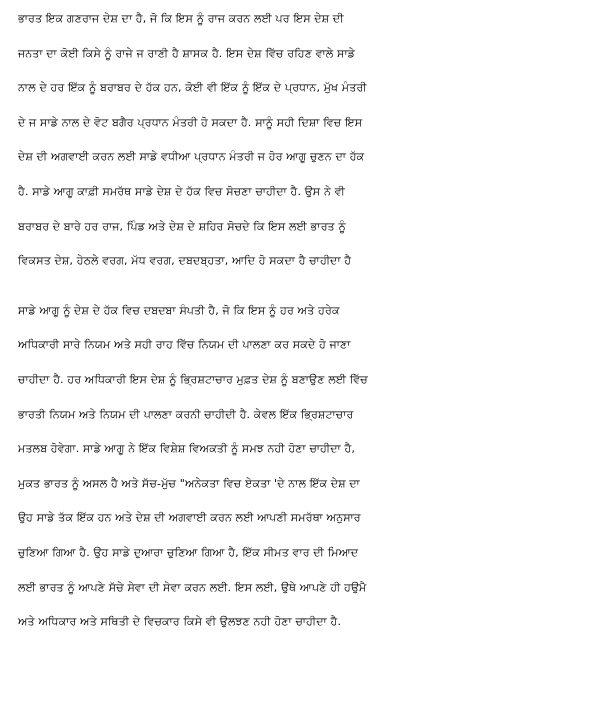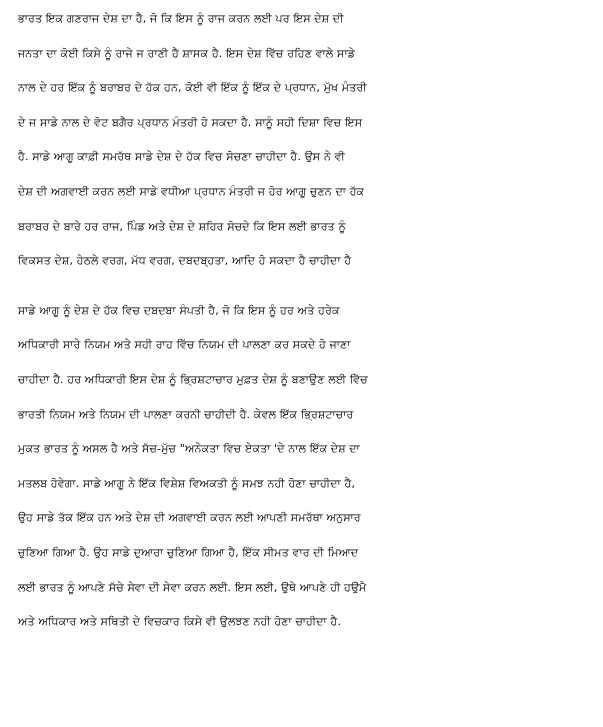--- a/index.html
+++ b/index.html
@@ -37,30 +37,30 @@
 </style>
 </head>
 <body>
 
 <div class="doc">
   <p class="para para-1">
     <span class="line">ਭਾਰਤ ਇਕ ਗਣਰਾਜ ਦੇਸ਼ ਦਾ ਹੈ, ਜੋ ਕਿ ਇਸ ਨੂੰ ਰਾਜ ਕਰਨ ਲਈ ਪਰ ਇਸ ਦੇਸ਼ ਦੀ</span>
     <span class="line">ਜਨਤਾ ਦਾ ਕੋਈ ਕਿਸੇ ਨੂੰ ਰਾਜੇ ਜ ਰਾਣੀ ਹੈ ਸ਼ਾਸਕ ਹੈ. ਇਸ ਦੇਸ਼ ਵਿੱਚ ਰਹਿਣ ਵਾਲੇ ਸਾਡੇ</span>
     <span class="line">ਨਾਲ ਦੇ ਹਰ ਇੱਕ ਨੂੰ ਬਰਾਬਰ ਦੇ ਹੱਕ ਹਨ, ਕੋਈ ਵੀ ਇੱਕ ਨੂੰ ਇੱਕ ਦੇ ਪ੍ਰਧਾਨ, ਮੁੱਖ ਮੰਤਰੀ</span>
     <span class="line">ਦੇ ਜ ਸਾਡੇ ਨਾਲ ਦੇ ਵੋਟ ਬਗੈਰ ਪ੍ਰਧਾਨ ਮੰਤਰੀ ਹੋ ਸਕਦਾ ਹੈ. ਸਾਨੂੰ ਸਹੀ ਦਿਸ਼ਾ ਵਿਚ ਇਸ</span>
+    <span class="line">ਦੇਸ਼ ਦੀ ਅਗਵਾਈ ਕਰਨ ਲਈ ਸਾਡੇ ਵਧੀਆ ਪ੍ਰਧਾਨ ਮੰਤਰੀ ਜ ਹੋਰ ਆਗੂ ਚੁਣਨ ਦਾ ਹੱਕ</span>
     <span class="line">ਹੈ. ਸਾਡੇ ਆਗੂ ਕਾਫ਼ੀ ਸਮਰੱਥ ਸਾਡੇ ਦੇਸ਼ ਦੇ ਹੱਕ ਵਿਚ ਸੋਚਣਾ ਚਾਹੀਦਾ ਹੈ. ਉਸ ਨੇ ਵੀ</span>
-    <span class="line">ਦੇਸ਼ ਦੀ ਅਗਵਾਈ ਕਰਨ ਲਈ ਸਾਡੇ ਵਧੀਆ ਪ੍ਰਧਾਨ ਮੰਤਰੀ ਜ ਹੋਰ ਆਗੂ ਚੁਣਨ ਦਾ ਹੱਕ</span>
     <span class="line">ਬਰਾਬਰ ਦੇ ਬਾਰੇ ਹਰ ਰਾਜ, ਪਿੰਡ ਅਤੇ ਦੇਸ਼ ਦੇ ਸ਼ਹਿਰ ਸੋਚਦੇ ਕਿ ਇਸ ਲਈ ਭਾਰਤ ਨੂੰ</span>
     <span class="line">ਵਿਕਸਤ ਦੇਸ਼, ਹੇਠਲੇ ਵਰਗ, ਮੱਧ ਵਰਗ, ਦਬਦਬ੍ਹਤਾ, ਆਦਿ ਹੋ ਸਕਦਾ ਹੈ ਚਾਹੀਦਾ ਹੈ</span>
   </p>
   <p class="para para-2">
     <span class="line">ਸਾਡੇ ਆਗੂ ਨੂੰ ਦੇਸ਼ ਦੇ ਹੱਕ ਵਿਚ ਦਬਦਬਾ ਸੰਪਤੀ ਹੈ, ਜੋ ਕਿ ਇਸ ਨੂੰ ਹਰ ਅਤੇ ਹਰੇਕ</span>
     <span class="line">ਅਧਿਕਾਰੀ ਸਾਰੇ ਨਿਯਮ ਅਤੇ ਸਹੀ ਰਾਹ ਵਿੱਚ ਨਿਯਮ ਦੀ ਪਾਲਣਾ ਕਰ ਸਕਦੇ ਹੋ ਜਾਣਾ</span>
     <span class="line">ਚਾਹੀਦਾ ਹੈ. ਹਰ ਅਧਿਕਾਰੀ ਇਸ ਦੇਸ਼ ਨੂੰ ਭ੍ਰਿਸ਼ਟਾਚਾਰ ਮੁਫ਼ਤ ਦੇਸ਼ ਨੂੰ ਬਣਾਉਣ ਲਈ ਵਿੱਚ</span>
     <span class="line">ਭਾਰਤੀ ਨਿਯਮ ਅਤੇ ਨਿਯਮ ਦੀ ਪਾਲਣਾ ਕਰਨੀ ਚਾਹੀਦੀ ਹੈ. ਕੇਵਲ ਇੱਕ ਭ੍ਰਿਸ਼ਟਾਚਾਰ</span>
+    <span class="line">ਮਤਲਬ ਹੋਵੇਗਾ. ਸਾਡੇ ਆਗੂ ਨੇ ਇੱਕ ਵਿਸ਼ੇਸ਼ ਵਿਅਕਤੀ ਨੂੰ ਸਮਝ ਨਹੀ ਹੋਣਾ ਚਾਹੀਦਾ ਹੈ,</span>
     <span class="line">ਮੁਕਤ ਭਾਰਤ ਨੂੰ ਅਸਲ ਹੈ ਅਤੇ ਸੱਚ-ਮੁੱਚ "ਅਨੇਕਤਾ ਵਿਚ ਏਕਤਾ 'ਦੇ ਨਾਲ ਇੱਕ ਦੇਸ਼ ਦਾ</span>
-    <span class="line">ਮਤਲਬ ਹੋਵੇਗਾ. ਸਾਡੇ ਆਗੂ ਨੇ ਇੱਕ ਵਿਸ਼ੇਸ਼ ਵਿਅਕਤੀ ਨੂੰ ਸਮਝ ਨਹੀ ਹੋਣਾ ਚਾਹੀਦਾ ਹੈ,</span>
     <span class="line">ਉਹ ਸਾਡੇ ਤੱਕ ਇੱਕ ਹਨ ਅਤੇ ਦੇਸ਼ ਦੀ ਅਗਵਾਈ ਕਰਨ ਲਈ ਆਪਣੀ ਸਮਰੱਥਾ ਅਨੁਸਾਰ</span>
     <span class="line">ਚੁਣਿਆ ਗਿਆ ਹੈ. ਉਹ ਸਾਡੇ ਦੁਆਰਾ ਚੁਣਿਆ ਗਿਆ ਹੈ, ਇੱਕ ਸੀਮਤ ਵਾਰ ਦੀ ਮਿਆਦ</span>
     <span class="line">ਲਈ ਭਾਰਤ ਨੂੰ ਆਪਣੇ ਸੱਚੇ ਸੇਵਾ ਦੀ ਸੇਵਾ ਕਰਨ ਲਈ. ਇਸ ਲਈ, ਉਥੇ ਆਪਣੇ ਹੀ ਹਉਮੈ</span>
     <span class="line">ਅਤੇ ਅਧਿਕਾਰ ਅਤੇ ਸਥਿਤੀ ਦੇ ਵਿਚਕਾਰ ਕਿਸੇ ਵੀ ਉਲਝਣ ਨਹੀ ਹੋਣਾ ਚਾਹੀਦਾ ਹੈ.</span>
   </p>
 </div>
 
 </body></html>

